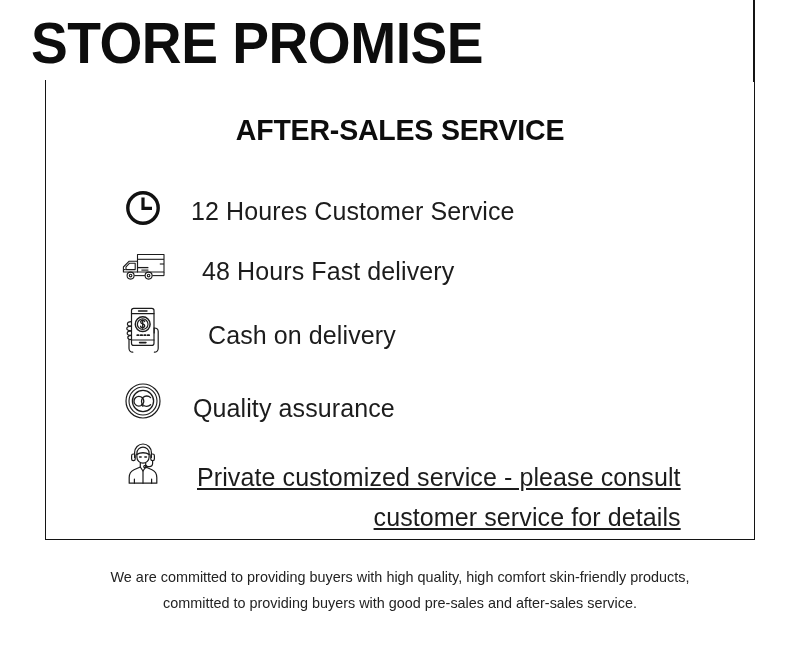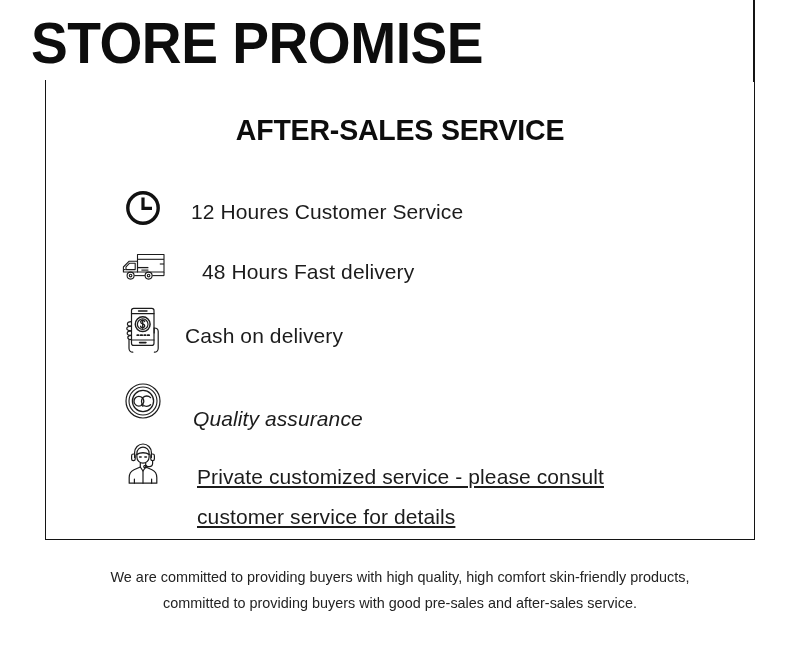--- a/index.html
+++ b/index.html
@@ -92,45 +92,46 @@
     position: absolute;
     left: 70px;
     width: 56px;
     display: flex;
     align-items: center;
     justify-content: center;
   }
   .promise-icon svg { display: block; }
   .promise-text {
     position: absolute;
-    font-size: 21px;
+    font-size: 25px;
     line-height: 41px;
     font-weight: 400;
     color: #1c1c1c;
     letter-spacing: 0.1px;
     white-space: pre-line;
+    text-align: right;
   }
 
   
   .row-1 { top: 0px;   }
   .row-2 { top: 60px;  }
   .row-3 { top: 122px; }
   .row-4 { top: 192px; }
   .row-5 { top: 254px; }
 
   .row-1 .promise-icon { top: 7px;  }
   .row-2 .promise-icon { top: 8px;  }
   .row-3 .promise-icon { top: 2px;  }
   .row-4 .promise-icon { top: 7px;  }
   .row-5 .promise-icon { top: 2px;  }
 
   .row-1 .promise-text { left: 146px; top: 9px;  }
   .row-2 .promise-text { left: 146px; top: 9px; margin-left: 11px;  }
-  .row-3 .promise-text { left: 140px; top: 11px; }
-  .row-4 .promise-text { left: 148px; top: 24px; font-style: italic;  }
+  .row-3 .promise-text { left: 163px; top: 11px; }
+  .row-4 .promise-text { left: 148px; top: 14px;  }
   .row-5 .promise-text { left: 152px; top: 21px; line-height: 40px; text-decoration: underline; }
 
   
   .footer {
     position: absolute;
     left: 60px;
     top: 564px;
     width: 680px;
     text-align: center;
     font-size: 15px;

